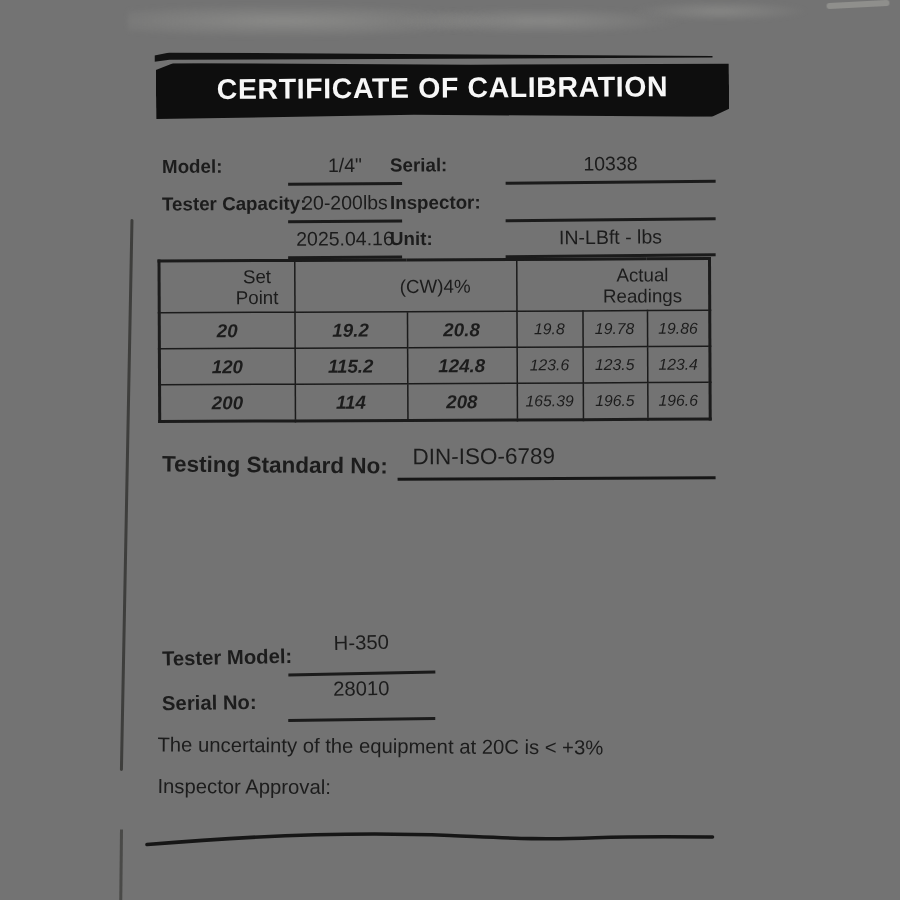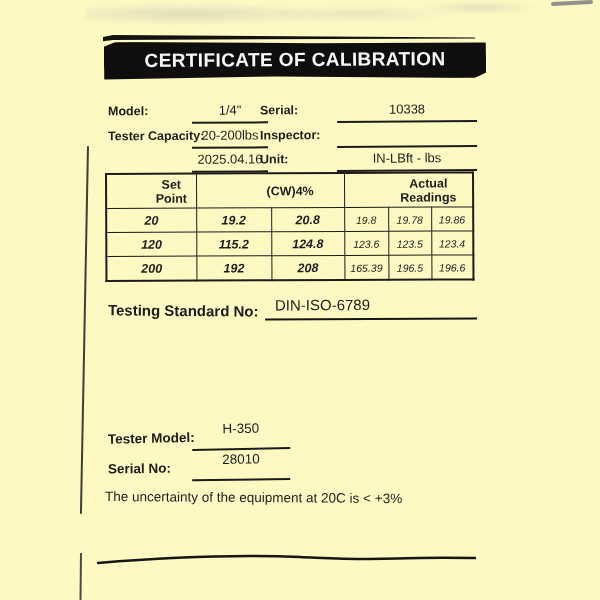--- a/index.html
+++ b/index.html
@@ -1,18 +1,18 @@
 <!DOCTYPE html>
 <html><head>
 <meta charset="utf-8">
 <style>
   html,body{margin:0;padding:0;background:#e9e9e7;}
   .page{
     position:relative;width:600px;height:600px;margin:0 auto;
-    background:#fef9c3;overflow:hidden;
+    background:#737373;overflow:hidden;
     font-family:"Liberation Sans",sans-serif;color:#1c1c1c;
   }
   
   .smudge{position:absolute;filter:blur(1.5px);pointer-events:none;}
   .smudge.s1{left:85px;top:2px;width:260px;height:24px;background:radial-gradient(ellipse at 40% 50%,rgba(175,175,170,.38),transparent 68%);}
   .smudge.s2{left:255px;top:4px;width:210px;height:20px;background:radial-gradient(ellipse,rgba(185,185,180,.30),transparent 65%);}
   .smudge.s3{left:415px;top:0;width:130px;height:15px;background:radial-gradient(ellipse,rgba(175,175,170,.32),transparent 65%);}
   .corner-mark{position:absolute;left:551px;top:1px;width:42px;height:3.5px;background:#8f8f8c;transform:rotate(-3deg);border-radius:2px;filter:blur(.4px);}
   .top-taper{position:absolute;left:103px;top:35px;}
   .edge-line-1{position:absolute;left:87px;top:146px;width:2.2px;height:368px;background:#3e3e3c;transform:rotate(1.1deg);transform-origin:top center;border-radius:1px;}
@@ -31,21 +31,21 @@
   .form-row .lbl-l{left:108px;}
   .form-row .lbl-r{left:260px;}
   .form-row .val{position:absolute;height:22px;line-height:22px;text-align:center;font-size:13px;border-bottom:2px solid #1b1b1b;white-space:nowrap;}
   .form-row .val-l{left:192px;width:76px;}
   .form-row .val-r{left:337px;width:140px;transform:rotate(-.15deg);}
   .fr1{top:101px;} .fr2{top:126px;} .fr3{top:150px;}
   
   .cal-table-wrap{position:absolute;left:105px;top:173px;transform:rotate(-.25deg);transform-origin:left top;}
   table.cal{border-collapse:collapse;border:2px solid #1b1b1b;}
   table.cal th,table.cal td{border:1.6px solid #1b1b1b;padding:0;text-align:center;vertical-align:middle;}
-  table.cal th{height:33px;font-size:12.5px;font-weight:bold;line-height:1.12;padding-left:40px;}
+  table.cal th{height:33px;font-size:12.5px;font-weight:normal;line-height:1.12;padding-left:40px;}
   table.cal td{height:23px;font-style:italic;}
   td.big{font-size:12.5px;font-weight:bold;}
   td.small{font-size:10.5px;font-weight:normal;}
   th .wrap-narrow{display:block;width:42px;margin:0 auto;}
   th .wrap-mid{display:block;width:72px;margin:0 auto;}
   
   .std-label{position:absolute;left:108px;top:302px;font-size:15px;font-weight:bold;transform:rotate(.5deg);white-space:nowrap;}
   .std-value{position:absolute;left:265px;top:294px;width:212px;height:26px;border-bottom:2.5px solid #161616;font-size:15px;line-height:22px;padding-left:10px;box-sizing:border-box;transform:rotate(-.3deg);white-space:nowrap;}
   
   .para{position:absolute;left:108px;top:336px;width:374px;height:98px;overflow:hidden;}
@@ -132,21 +132,21 @@
       <tr>
         <td class="big">120</td>
         <td class="big">115.2</td>
         <td class="big">124.8</td>
         <td class="small">123.6</td>
         <td class="small">123.5</td>
         <td class="small">123.4</td>
       </tr>
       <tr>
         <td class="big">200</td>
-        <td class="big">192</td>
+        <td class="big">114</td>
         <td class="big">208</td>
         <td class="small">165.39</td>
         <td class="small">196.5</td>
         <td class="small">196.6</td>
       </tr>
     </tbody>
       </table>
   </div>
 
   <div class="std-label">Testing Standard No:</div>
@@ -156,18 +156,19 @@
   <div class="sig-row tester-row">
     <span class="lbl">Tester Model:</span>
     <span class="val">H-350</span>
   </div>
   <div class="sig-row serialno-row">
     <span class="lbl">Serial No:</span>
     <span class="val">28010</span>
   </div>
 
   <div class="note-uncertainty">The uncertainty of the equipment at 20C is &lt; +3%</div>
+  <div class="note-approval">Inspector Approval:</div>
 
   <svg class="sign-line" width="386" height="22">
     <path d="M3,15 C80,8.5 145,6.5 205,9 C245,10.7 262,12 302,10.5 C332,9.4 362,9.8 380,10" fill="none" stroke="#161616" stroke-width="2.4" stroke-linecap="round"></path>
   </svg>
 
 </div>
 
 </body></html>

